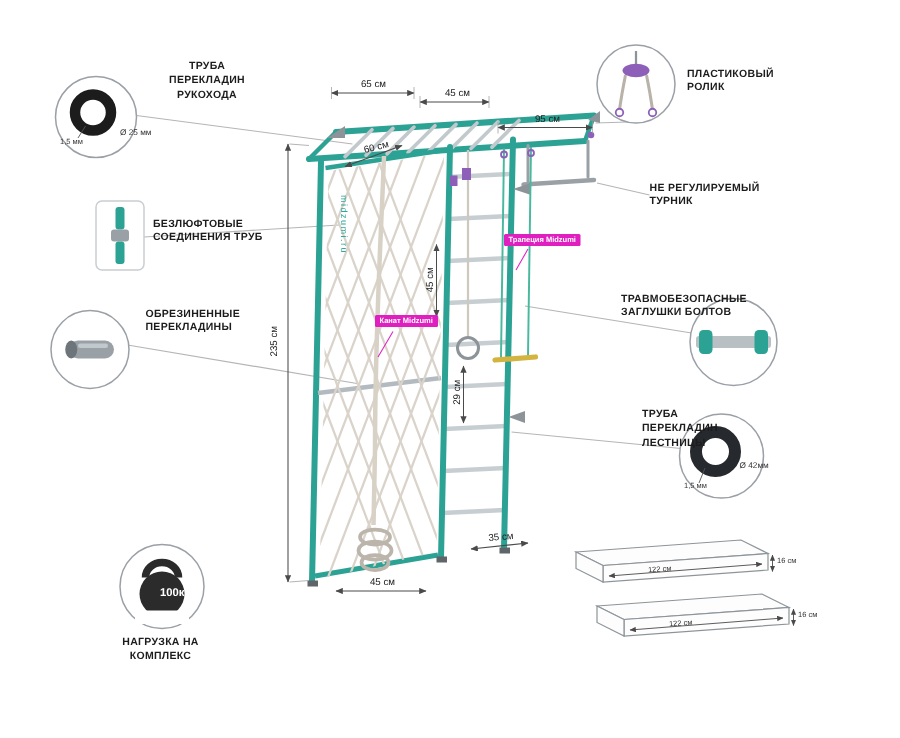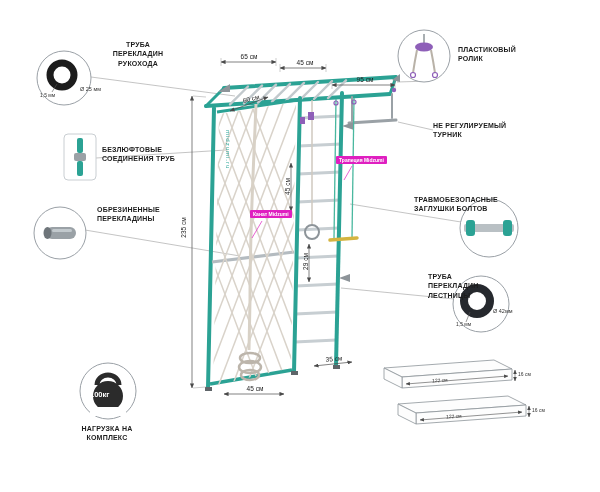--- a/index.html
+++ b/index.html
@@ -8,21 +8,21 @@
   svg{position:absolute;left:0;top:0;}
   .lbl{position:absolute;font-weight:bold;font-size:7px;color:#1c1c1c;line-height:1.35;
        letter-spacing:.2px;white-space:nowrap;}
   .ctr{text-align:center;}
   .dim{position:absolute;font-size:6.5px;color:#222;width:34px;text-align:center;white-space:nowrap;}
   .r90{transform:rotate(-90deg);}
   .tiny{position:absolute;font-size:5.5px;color:#333;white-space:nowrap;}
   .micro{position:absolute;font-size:5px;color:#333;white-space:nowrap;}
   .tag{position:absolute;background:#df1fc0;color:#fff;font-size:5px;font-weight:bold;
        padding:1px 3px;border-radius:1px;white-space:nowrap;}
-  .kett{position:absolute;color:#fff;font-size:7.5px;font-weight:bold;width:36px;text-align:left;}
+  .kett{position:absolute;color:#fff;font-size:7.5px;font-weight:bold;width:36px;text-align:right;}
   .wm{position:absolute;color:#2fa79b;font-size:6px;letter-spacing:1px;transform:rotate(90deg);
       transform-origin:0 0;white-space:nowrap;}
 </style>
 </head>
 <body>
 
 <div class="stage">
 
 <svg width="600" height="492" viewBox="0 0 600 492">
   <defs>

